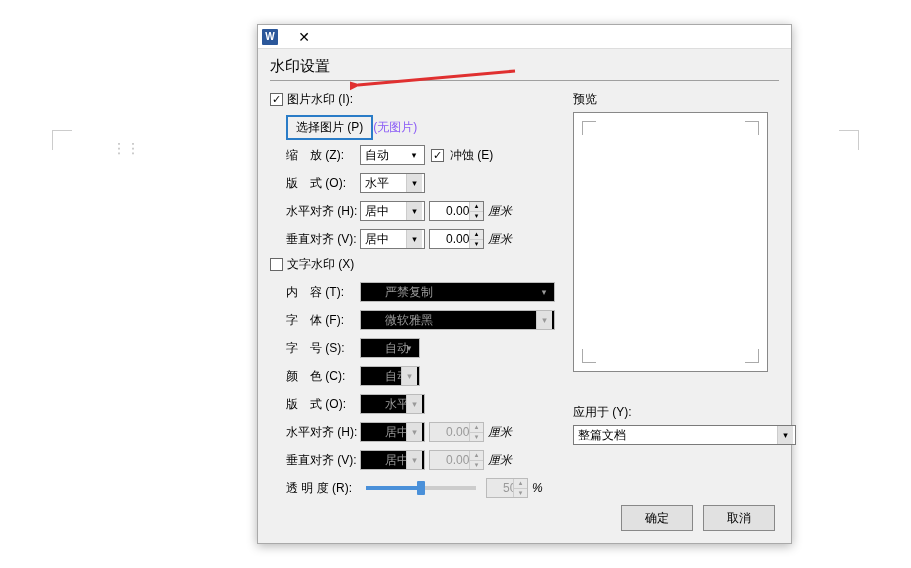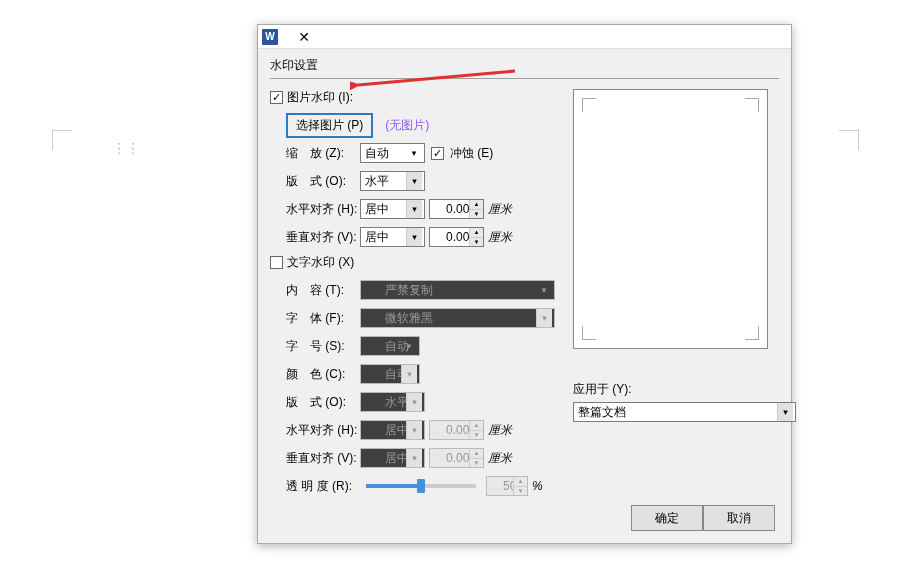--- a/index.html
+++ b/index.html
@@ -7,33 +7,33 @@
     .bg-corner { position: absolute; width: 20px; height: 20px; }
     .bg-corner.tl1 { left: 52px; top: 130px; border-top: 1px solid #ccc; border-left: 1px solid #ccc; }
     .bg-corner.tl2 { left: 112px; top: 140px; color: #bbb; font-size: 14px; }
     .bg-corner.r1 { right: 52px; top: 130px; border-top: 1px solid #ccc; border-right: 1px solid #ccc; }
     .dialog { position: absolute; left: 257px; top: 24px; width: 535px; height: 520px; background: #f0f0f0; border: 1px solid #a9a9a9; box-shadow: 0 2px 10px rgba(0,0,0,0.3); }
     .titlebar { height: 24px; background: #fff; display: flex; align-items: center; padding: 0 4px; border-bottom: 1px solid #ddd; }
     .app-icon { width: 16px; height: 16px; background: #2b579a; color: #fff; display: flex; align-items: center; justify-content: center; font-size: 10px; font-weight: bold; border-radius: 1px; margin-right: 6px; }
     .title-text { flex: 1; font-size: 12px; }
     .close-btn { width: 40px; height: 20px; display: flex; align-items: center; justify-content: center; font-size: 14px; cursor: pointer; }
     .content { padding: 8px 12px; }
-    .group-title { font-size: 12px; margin-bottom: 4px; position: relative; }
+    .group-title { font-size: 15px; margin-bottom: 4px; position: relative; }
     .group-line { border-top: 1px solid #a0a0a0; margin-bottom: 10px; }
     .form-area { display: flex; }
     .left-col { width: 300px; }
     .row { display: flex; align-items: center; height: 26px; margin-bottom: 2px; }
     .row .lbl { width: 90px; text-align: left; padding-left: 16px; letter-spacing: 0; }
     .checkbox { width: 13px; height: 13px; border: 1px solid #666; margin-right: 4px; display: inline-flex; align-items: center; justify-content: center; background: #fff; font-size: 10px; line-height: 1; }
     .checkbox.checked::after { content: "✓"; color: #000; font-size: 11px; }
     .chk-row { display: flex; align-items: center; padding-left: 0; margin-bottom: 6px; }
-    .btn-select { border: 2px solid #2a7cc7; padding: 2px 8px; background: #f0f0f0; cursor: pointer; margin-left: 16px; margin-right: 12px; }
+    .btn-select { border: 2px solid #2a7cc7; padding: 2px 8px; background: #f0f0f0; cursor: pointer; margin-left: 16px; }
     .no-img { color: #8b5cf6; }
     .combo { height: 20px; border: 1px solid #7a7a7a; background: #fff; display: inline-flex; align-items: center; padding: 0 4px; position: relative; text-align: center; }
-    .combo.dis { background: #404040; color: #999; border-color: #bbb; padding-left: 24px; }
+    .combo.dis { background: #000000; color: #999; border-color: #bbb; padding-left: 24px; }
     .combo .arrow { position: absolute; right: 2px; top: 0; bottom: 0; width: 16px; display: flex; align-items: center; justify-content: center; font-size: 9px; }
     .combo .arrow.btn { background: #e1e1e1; border-left: 1px solid #ccc; }
     .combo.w65 { width: 65px; }
     .combo.w60 { width: 60px; }
     .combo.w100 { width: 110px; }
     .spin { width: 55px; height: 20px; border: 1px solid #7a7a7a; background: #fff; display: inline-flex; align-items: center; padding: 0 16px; position: relative; margin-left: 4px; }
     .spin.dis { background: #e8e8e8; color: #999; border-color: #bbb; }
     .spin .sp-arrows { position: absolute; right: 0; top: 0; bottom: 0; width: 14px; display: flex; flex-direction: column; border-left: 1px solid #ccc; }
     .spin .sp-arrows span { flex: 1; display: flex; align-items: center; justify-content: center; font-size: 7px; background: #e8e8e8; }
     .spin .sp-arrows span:first-child { border-bottom: 1px solid #ccc; }
@@ -44,21 +44,21 @@
     .preview-col { margin-left: 18px; }
     .preview-title { margin-bottom: 4px; }
     .preview-box { width: 195px; height: 260px; background: #fff; border: 1px solid #888; position: relative; }
     .pv-corner { position: absolute; width: 14px; height: 14px; }
     .pv-corner.tl { left: 8px; top: 8px; border-left: 1px solid #aaa; border-top: 1px solid #aaa; }
     .pv-corner.tr { right: 8px; top: 8px; border-right: 1px solid #aaa; border-top: 1px solid #aaa; }
     .pv-corner.bl { left: 8px; bottom: 8px; border-left: 1px solid #aaa; border-bottom: 1px solid #aaa; }
     .pv-corner.br { right: 8px; bottom: 8px; border-right: 1px solid #aaa; border-bottom: 1px solid #aaa; }
     .apply-row { margin-top: 32px; }
     .apply-lbl { margin-bottom: 4px; display: block; }
-    .footer { position: absolute; bottom: 12px; right: 16px; display: flex; }
+    .footer { position: absolute; bottom: 12px; right: 16px; display: flex; gap: 10px; }
     .footer button { width: 72px; height: 26px; border: 1px solid #888; background: #e1e1e1; cursor: pointer; font-family: inherit; font-size: 12px; }
     .arrow-annot { position: absolute; left: 350px; top: 69px; pointer-events: none; }
     .arrow-line { width: 170px; height: 30px; }
   </style>
 </head>
 <body>
 
 <div class="bg-corner tl1"></div>
 <div class="bg-corner tl2">⋮⋮</div>
 <div class="bg-corner r1"></div>
@@ -211,20 +211,21 @@
               <span class="sp-arrows">
                 <span>▴</span>
                 <span>▾</span>
               </span>
             </span>
           <span class="unit">%</span>
         </div>
       </div>
 
       <div class="preview-col">
+        <div class="preview-title">预览</div>
         <div class="preview-box">
           <div class="pv-corner tl"></div>
           <div class="pv-corner tr"></div>
           <div class="pv-corner bl"></div>
           <div class="pv-corner br"></div>
         </div>
         <div class="apply-row">
           <span class="apply-lbl">应用于 (Y):</span>
           <span class="combo w100" style="width:223px">
               <span>整篇文档</span>

